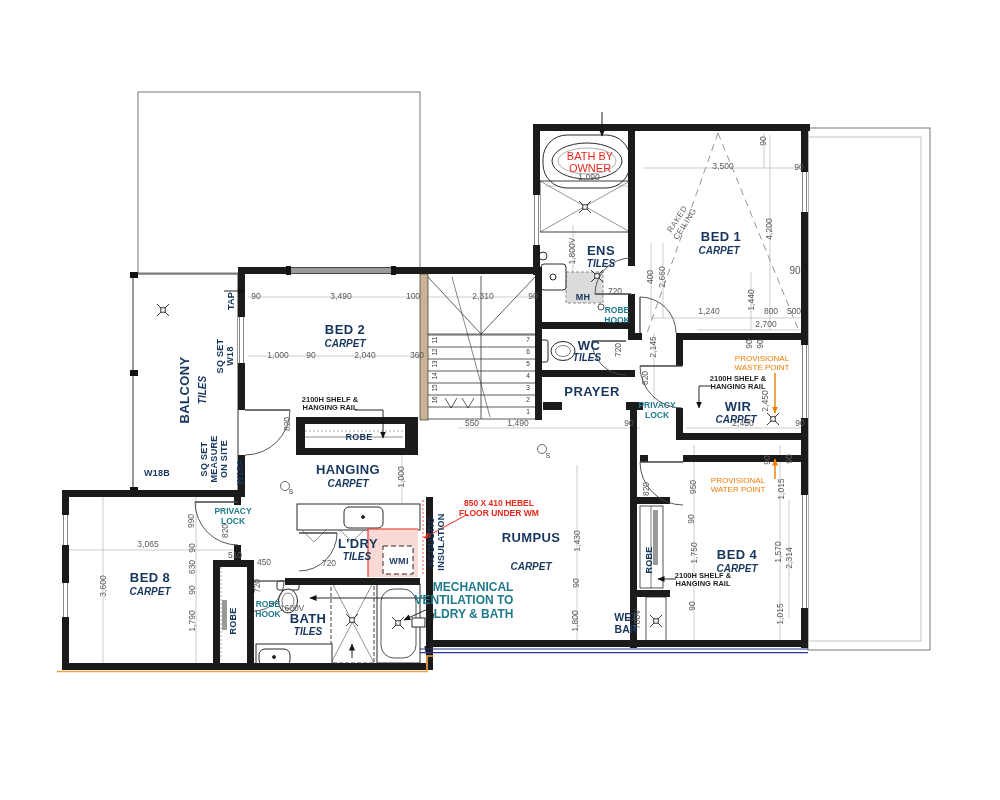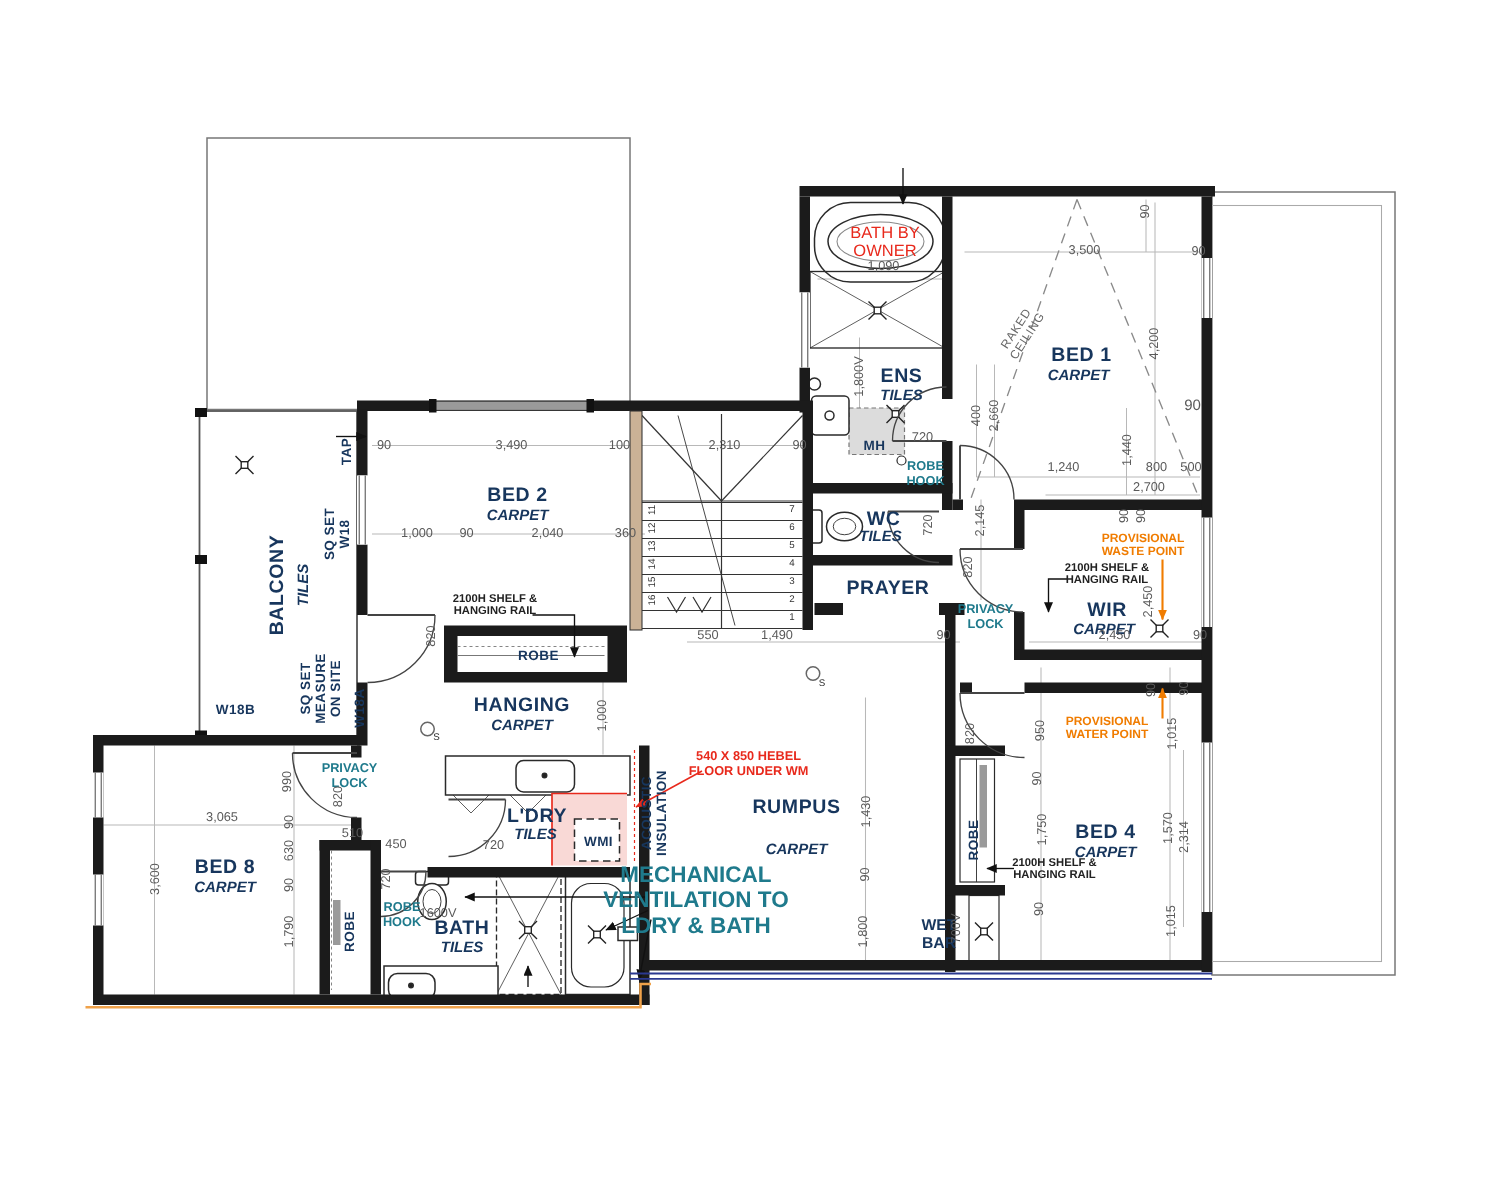--- a/index.html
+++ b/index.html
@@ -9,21 +9,21 @@
   .t{position:absolute;transform:translate(-50%,-50%);white-space:pre-line;text-align:center;line-height:1.12;}
   .rot{transform:translate(-50%,-50%) rotate(-90deg);}
   .room{font-weight:bold;font-size:13px;color:#17365d;letter-spacing:.4px;}
   .room2{font-weight:bold;font-size:10.5px;color:#17365d;}
   .fin{font-style:italic;font-size:10px;color:#17365d;font-weight:bold;}
   .sm{font-size:9px;font-weight:bold;color:#17365d;letter-spacing:.3px;}
   .dim{font-size:8.5px;color:#5a5a5a;}
   .teal{font-size:8.5px;font-weight:bold;color:#1f7a8c;}
   .red{font-size:8.5px;font-weight:bold;color:#e8291c;}
   .redlg{font-size:11px;font-weight:normal;color:#e8291c;}
-  .org{font-size:8px;font-weight:bold;color:#f07c00;}
+  .org{font-size:8px;font-weight:normal;color:#f07c00;}
   .tiny{font-size:7.5px;font-weight:bold;color:#222;}
   .stn{font-size:6.5px;color:#333;}
   .raked{font-size:8px;color:#666;transform:translate(-50%,-50%) rotate(-57deg);letter-spacing:.5px;}
 </style>
 </head>
 <body>
 
 <div class="sheet">
 
 <svg width="1000" height="800" viewBox="0 0 1000 800">
@@ -360,23 +360,23 @@
 HANGING RAIL</div>
 <div class="t raked" style="left:682px;top:222px">RAKED
 CEILING</div>
 <div class="t sm rot" style="left:436px;top:542px">ACOUSTIC
 INSULATION</div>
 <div class="t stn" style="left:291px;top:492px">S</div>
 <div class="t stn" style="left:548px;top:456px">S</div>
 
 <div class="t redlg" style="left:590px;top:162px">BATH BY
 OWNER</div>
-<div class="t red" style="left:499px;top:509px">540 X 850 HEBEL
+<div class="t red" style="left:499px;top:509px">850 X 410 HEBEL
 FLOOR UNDER WM</div>
-<div class="t teal" style="left:464px;top:601px;font-size:15px;text-align:center">MECHANICAL
+<div class="t teal" style="left:464px;top:601px;font-size:12px;text-align:right">MECHANICAL
 VENTILATION TO
 LDRY &amp; BATH</div>
 <div class="t org" style="left:762px;top:364px">PROVISIONAL
 WASTE POINT</div>
 <div class="t org" style="left:738px;top:486px">PROVISIONAL
 WATER POINT</div>
 
 <div class="t dim" style="left:256px;top:297px">90</div>
 <div class="t dim" style="left:341px;top:297px">3,490</div>
 <div class="t dim" style="left:413px;top:297px">100</div>

